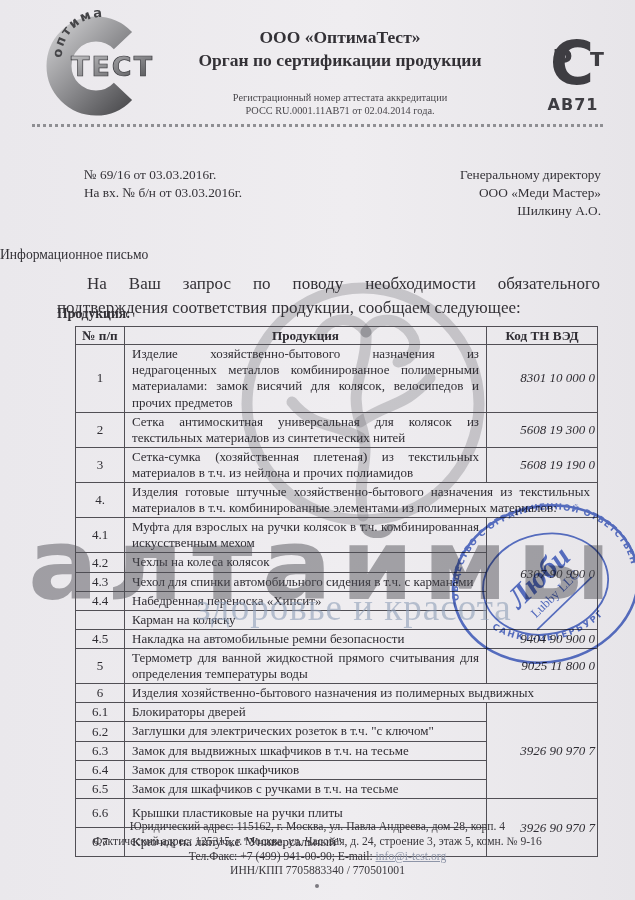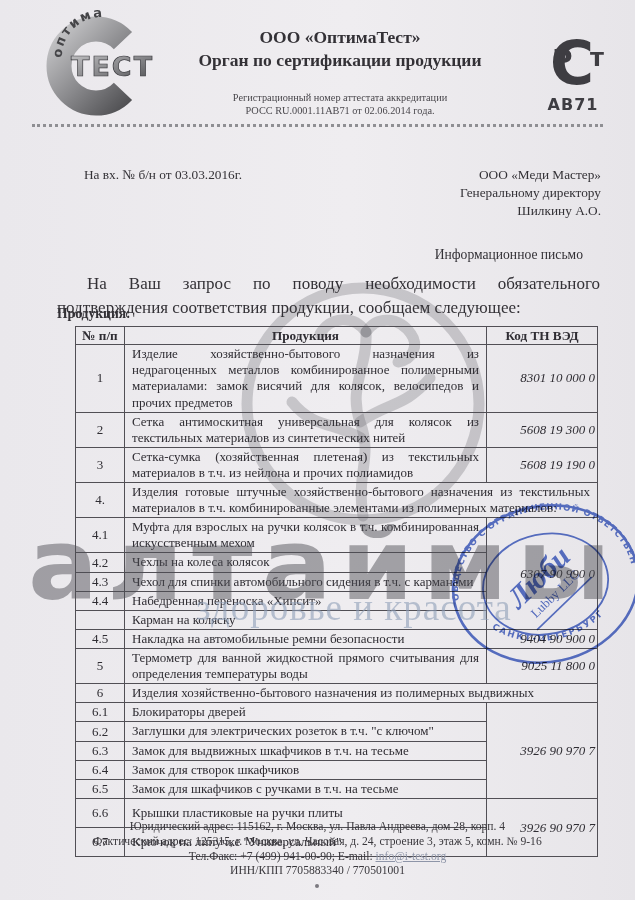--- a/index.html
+++ b/index.html
@@ -9,21 +9,21 @@
   .abs{position:absolute;}
   
   .hdr-center{left:162px;top:26px;width:356px;text-align:center;}
   .hdr-title{font-size:17.5px;font-weight:bold;line-height:1.32;}
   .hdr-accr{font-size:10.3px;line-height:1.25;margin-top:20px;color:#4a484d;}
   .dotted-sep{left:32px;top:124px;width:571px;border-bottom:3px dotted #8f8f93;height:0;}
   
   .meta-left{left:84px;top:166px;font-size:13.3px;line-height:1.35;}
   .meta-right{right:34px;top:166px;font-size:13.3px;line-height:1.35;text-align:right;}
   
-  .doc-title{left:0;top:247px;width:583px;text-align:right;font-size:13.6px;}
+  .doc-title{left:0;top:247px;width:583px;text-align:left;font-size:13.6px;}
   .intro{left:57px;top:272px;width:543px;font-size:17px;line-height:1.42;
          text-align:justify;text-indent:30px;}
   .prod-label{left:57px;top:306px;font-size:13.6px;font-weight:bold;}
   
   .tbl-wrap{left:75px;top:326px;}
   table{border-collapse:collapse;width:523px;font-size:13px;color:#2f2d33;}
   th,td{border:1px solid #514f55;vertical-align:middle;}
   th{font-weight:bold;text-align:center;padding:1px 2px;line-height:1.15;font-size:13.2px;}
   .c-num{text-align:center;width:44px;padding:1px 2px;}
   .c-prod{text-align:justify;padding:1px 7px;line-height:1.24;}
@@ -78,41 +78,42 @@
     </text>
     <text x="29" y="68" font-family="DejaVu Sans" font-size="27" font-weight="bold" fill="url(#metal)" stroke="#3c3c40" stroke-width="0.7" letter-spacing="2">ТЕСТ</text>
   </svg>
 </div>
 
 <div class="abs hdr-center">
   <div class="hdr-title">ООО «ОптимаТест»</div>
   <div class="hdr-title">Орган по сертификации продукции</div>
   <div class="hdr-accr">
     <div>Регистрационный номер аттестата аккредитации</div>
-    <div>РОСС RU.0001.11АВ71 от 02.06.2014 года.</div>
+    <div>РОСС RU.0001.11АВ71 от 02.04.2014 года.</div>
   </div>
 </div>
 
 <div class="abs" style="left:528px;top:26px;">
   <svg width="90" height="92" viewBox="0 0 90 92">
     <text x="44" y="58" text-anchor="middle" font-family="DejaVu Sans" font-size="60" font-weight="bold" fill="#3e3d42">С</text>
     <text x="24" y="44" font-family="DejaVu Sans" font-size="28" font-weight="bold" fill="#3e3d42">Р</text>
     <text x="62" y="40" font-family="DejaVu Sans" font-size="24" font-weight="bold" fill="#3e3d42">т</text>
     <text x="45" y="84" text-anchor="middle" font-family="DejaVu Sans" font-size="16" font-weight="bold" fill="#3e3d42" letter-spacing="1">АВ71</text>
   </svg>
 </div>
 
 <div class="abs dotted-sep"></div>
 
 <div class="abs meta-left">
+  <div>№ 69/16 от 03.03.2016г.</div>
   <div>На вх. № б/н от 03.03.2016г.</div>
 </div>
 <div class="abs meta-right">
+  <div>Генеральному директору</div>
   <div>ООО «Меди Мастер»</div>
-  <div>Генеральному директору</div>
   <div>Шилкину А.О.</div>
 </div>
 
 <div class="abs doc-title">Информационное письмо</div>
 <div class="abs intro">На Ваш запрос по поводу необходимости обязательного подтверждения соответствия продукции, сообщаем следующее:</div>
 <div class="abs prod-label">Продукция:</div>
 
 <div class="abs tbl-wrap">
   <table>
     <thead>

